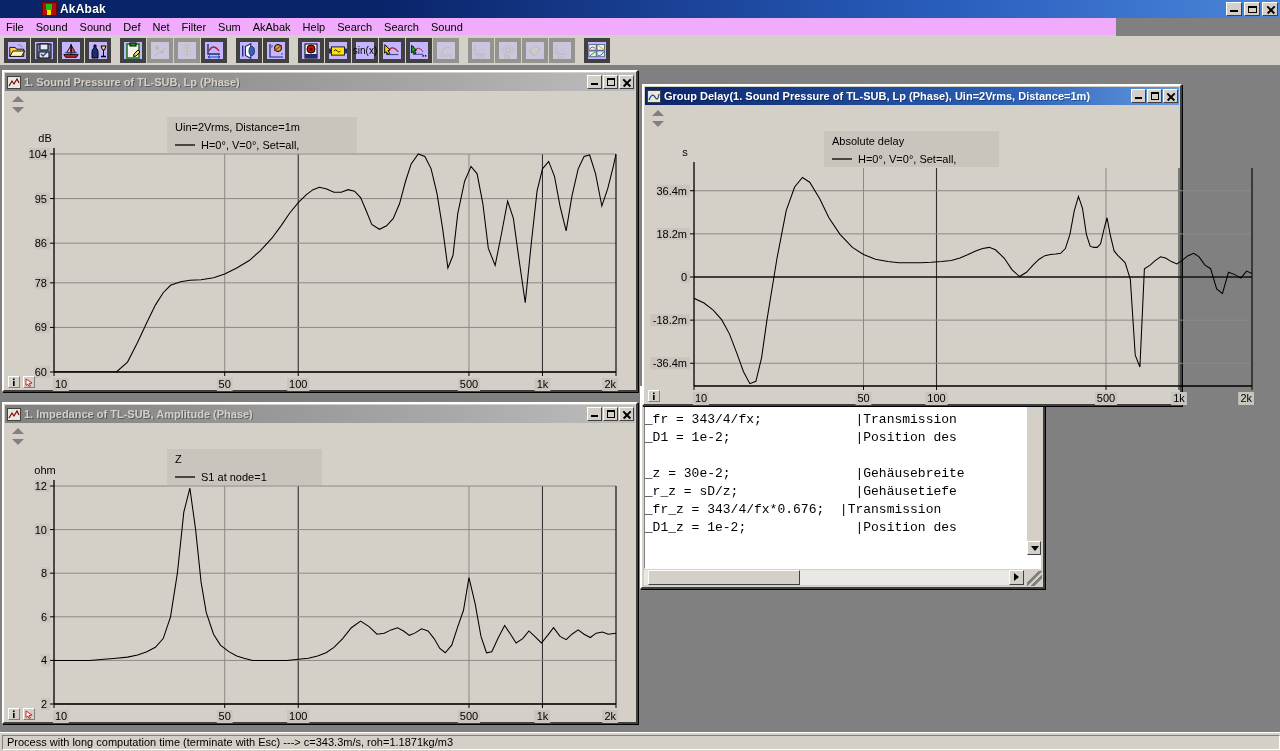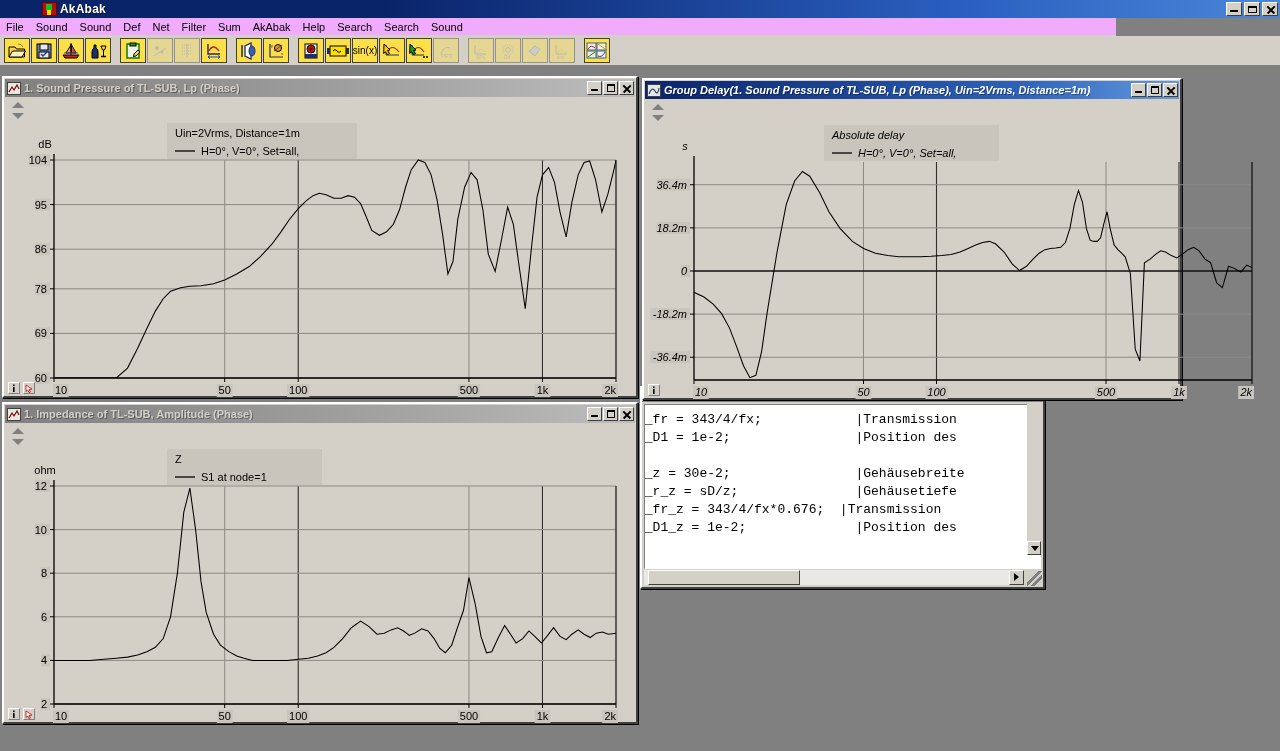--- a/index.html
+++ b/index.html
@@ -68,22 +68,22 @@
   }
 
   
   .toolbar {
     position:absolute; left:0; top:36px; width:1280px; height:30px;
     background:#d4d0c8; border-bottom:1px solid #808080;
     display:flex; align-items:center; padding-left:4px;
   }
   .tbtn {
     width:26px; height:25px; margin-right:1px;
-    background:#fde047;
-    border:1px solid #404040;
+    background:#c4b5fd;
+    border:4px solid #404040;
     position:relative; flex:0 0 auto; cursor:default;
     display:flex; align-items:center; justify-content:center;
   }
   .tbtn.sep { width:7px; border:none; background:transparent; }
   .tbtn svg { display:block; }
   .tbtn .txt { font-size:10px; color:#000; font-family:"Liberation Sans",sans-serif;}
   .tbtn.dis { opacity:.42; }
 
   
   .win {
@@ -463,21 +463,21 @@
     <div class="hscrollbar">
       <div class="hsb-track"></div>
       <div class="hsb-thumb"></div>
       <div class="hsb-btn" style="right:17px;">
           <span class="arrow rt"></span>
         </div>
     </div>
     <div class="resizegrip"></div>
   </div>
 
-  <div class="win inactive" style="left:2px; top:76px; width:636px; height:322px;">
+  <div class="win inactive" style="left:2px; top:70px; width:636px; height:322px;">
     <div class="wtitle">
       <span class="wicon">
         <svg width="12" height="11" viewBox="0 0 12 11">
             <path d="M1 9 L4 4 L6 7 L9 2 L11 6" stroke="#800000" fill="none" stroke-width="1.2"></path>
           </svg>
       </span>
       <span class="wlabel">1. Sound Pressure of TL-SUB, Lp (Phase)</span>
       <span class="wbtns">
         <span class="wbtn min">
             <i></i>
@@ -567,21 +567,21 @@
         </div>
         <div class="minibtn">
           <svg width="9" height="9" viewBox="0 0 9 9">
               <path d="M1 1 L7 5 L4 5.5 L5.5 8 L4 8.5 L2.8 6 L1 7.5 Z" fill="#fff" stroke="#b00" stroke-width=".8"></path>
             </svg>
         </div>
       </div>
     </div>
   </div>
 
-  <div class="win active" style="left:642px; top:78px; width:540px; height:322px;font-style:italic;">
+  <div class="win active" style="left:642px; top:84px; width:540px; height:322px;">
     <div class="wtitle">
       <span class="wicon">
         <svg width="12" height="11" viewBox="0 0 12 11">
             <path d="M1 9 Q4 1 7 6 T11 3" stroke="#204080" fill="none" stroke-width="1.2"></path>
           </svg>
       </span>
       <span class="wlabel">Group Delay(1. Sound Pressure of TL-SUB, Lp (Phase), Uin=2Vrms, Distance=1m)</span>
       <span class="wbtns">
         <span class="wbtn min">
             <i></i>
@@ -766,14 +766,17 @@
         </div>
         <div class="minibtn">
           <svg width="9" height="9" viewBox="0 0 9 9">
               <path d="M1 1 L7 5 L4 5.5 L5.5 8 L4 8.5 L2.8 6 L1 7.5 Z" fill="#fff" stroke="#b00" stroke-width=".8"></path>
             </svg>
         </div>
       </div>
     </div>
   </div>
 
+  <div class="statusbar">
+    <div class="panel">Process with long computation time (terminate with Esc) ---&gt; c=343.3m/s, roh=1.1871kg/m3</div>
+  </div>
 
 </div>
 
 </body></html>

